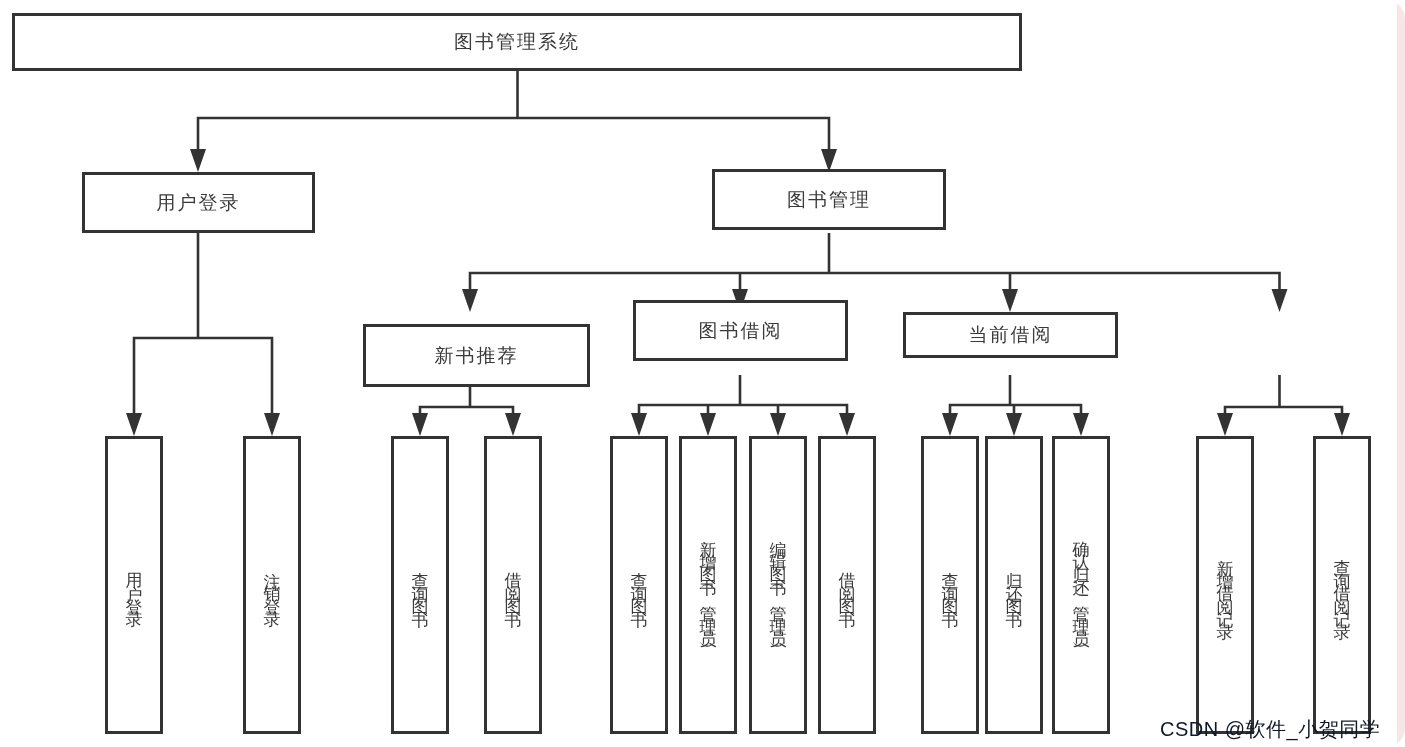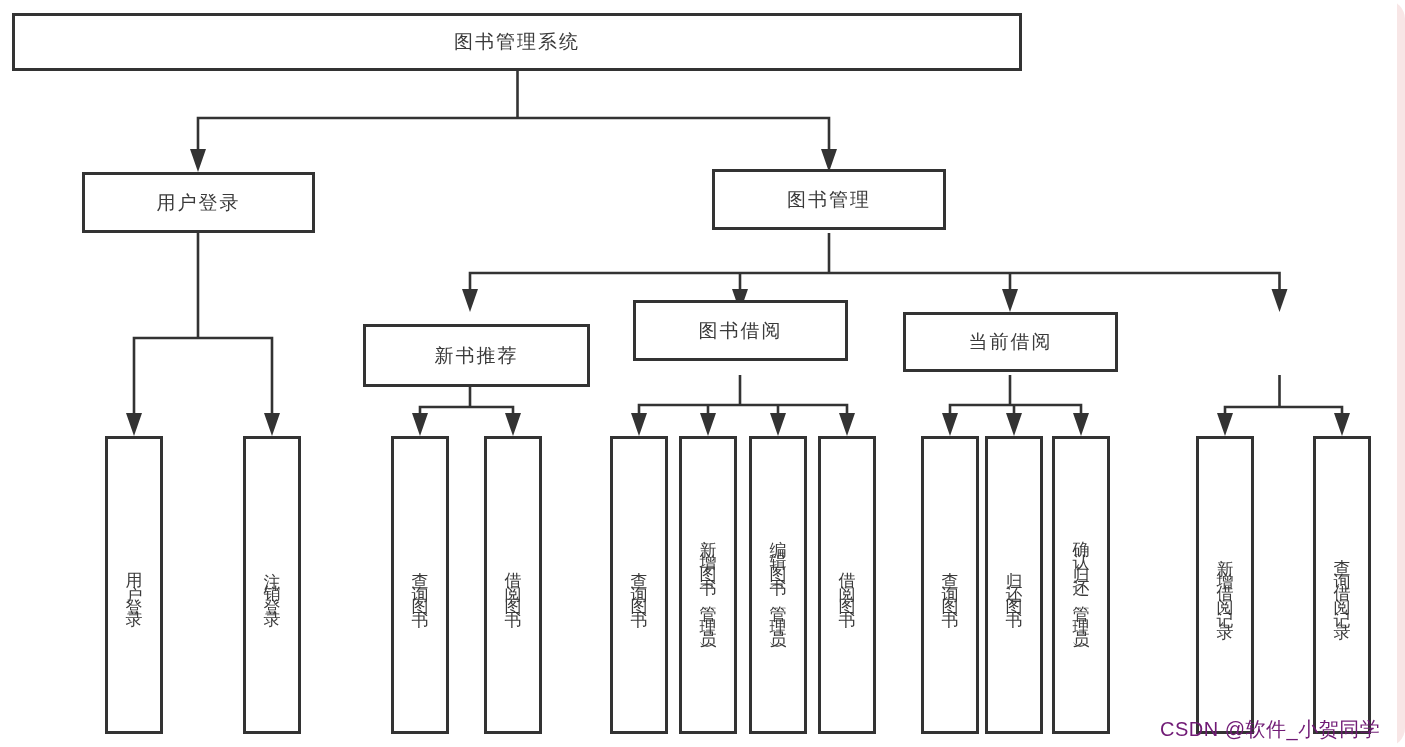--- a/index.html
+++ b/index.html
@@ -41,21 +41,21 @@
     letter-spacing: 13px;
     white-space: nowrap;
   }
   .watermark {
     position: absolute;
     left: 1160px;
     top: 716px;
     z-index: 3;
     font-size: 20px;
     letter-spacing: 0.5px;
-    color: #701a75;
+    color: #0f172a;
     white-space: nowrap;
   }
   .edge-tint {
     position: absolute;
     right: 0; top: 0;
     width: 8px; height: 747px;
     background: #f8e6e6;
     z-index: 0;
   }
 </style>
@@ -135,21 +135,21 @@
   <div class="box h" style="left:712px; top:169px; width:234px; height:61px">
     <span>图书管理</span>
   </div>
 
   <div class="box h" style="left:363px; top:324px; width:227px; height:63px">
     <span>新书推荐</span>
   </div>
   <div class="box h" style="left:633px; top:300px; width:215px; height:61px">
     <span>图书借阅</span>
   </div>
-  <div class="box h" style="left:903px; top:312px; width:215px; height:60px">
+  <div class="box h" style="left:903px; top:312px; width:215px; height:46px">
     <span>当前借阅</span>
   </div>
 
   <div class="box v" style="left:105px; top:436px; width:58px; height:298px">
     <span>用户登录</span>
   </div>
   <div class="box v" style="left:243px; top:436px; width:58px; height:298px">
     <span>注销登录</span>
   </div>
 

